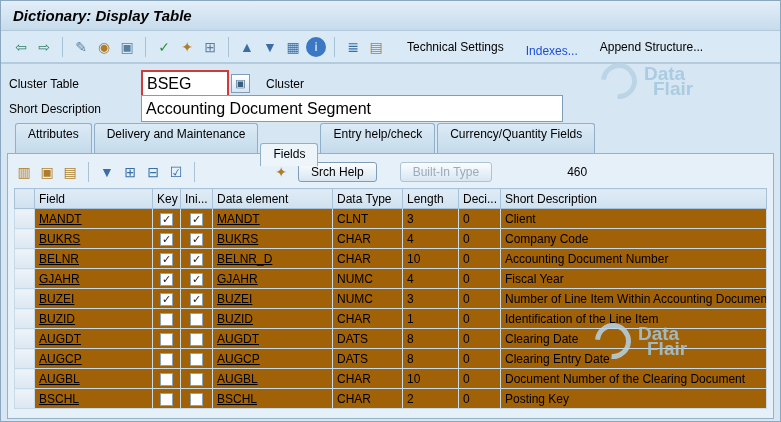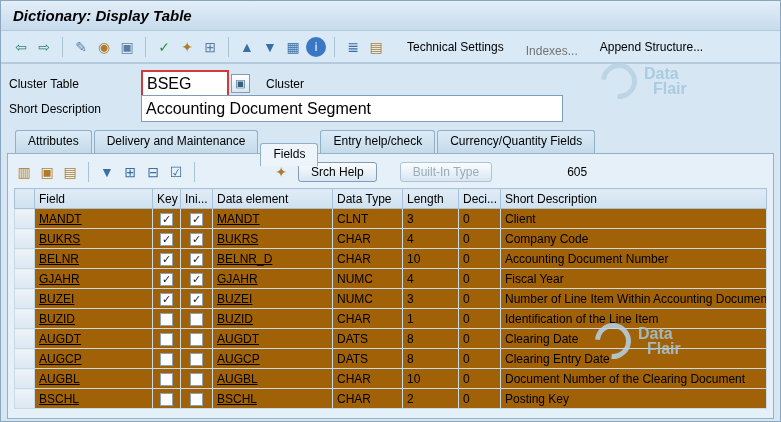--- a/index.html
+++ b/index.html
@@ -22,21 +22,21 @@
   .toolbar {
     height:33px; display:flex; align-items:center; gap:3px; padding:0 10px;
     background:#d9e9f6; border-bottom:2px solid #b4cbdd;
   }
   .tb-icon {
     width:20px; height:20px; display:inline-flex; align-items:center; justify-content:center;
     font-size:14px; cursor:pointer; border-radius:3px;
   }
   .tb-sep { width:1px; height:20px; background:#a7c1d5; margin:0 5px; }
   .tb-text-btn { margin-left:14px; padding:2px 4px; cursor:pointer; white-space:nowrap; }
-  .tb-text-btn.disabled { color:#737373; cursor:default;margin-top:8px; }
+  .tb-text-btn.disabled { color:#1d4ed8; cursor:default;margin-top:8px; }
 
   
   .form-area { padding:7px 8px 8px; }
   .form-row { display:flex; align-items:center; height:25px; }
   .form-label { width:132px; }
   .form-input {
     height:27px; border:1px solid #7f9db9; background:#fff; padding:0 4px;
     font-family:inherit; font-size:16px;
   }
   .cluster-input { width:88px; border:2px solid #d23a3a; }
@@ -44,21 +44,21 @@
     width:19px; height:19px; margin-left:2px; font-size:11px; line-height:1;
     display:inline-flex; align-items:center; justify-content:center;
     border:1px solid #7f9db9; background:linear-gradient(#ffffff,#d7e5f1); cursor:pointer; color:#35607f;
   }
   .active-label { margin-left:16px; }
   .desc-input { width:422px; }
 
   
   .tabstrip { display:flex; align-items:flex-end; padding-left:14px; height:24px; }
   .tab {
-    padding:3px 12px 5px; margin-right:2px; cursor:pointer; white-space:nowrap;
+    padding:3px 12px 12px; margin-right:2px; cursor:pointer; white-space:nowrap;
     background:linear-gradient(#dcebf6,#c4daea);
     border:1px solid #8fb0c8; border-bottom:none; border-radius:3px 3px 0 0;
     position:relative;
   }
   .tab.active { background:#edf5fb; z-index:3; padding-bottom:5px; top:13px; }
 
   
   .panel {
     position:relative; z-index:2; margin:0 6px; height:266px;
     background:#e6f0f9; border:1px solid #93b1c7; padding:4px 6px;
@@ -103,21 +103,21 @@
 
   
   .watermark {
     position:absolute; display:flex; align-items:center; gap:7px;
     opacity:0.85; pointer-events:none; z-index:6;
   }
   .wm-circle {
     width:36px; height:36px; border:5px solid #b7d3e6; border-left-color:transparent;
     border-radius:50%; transform:rotate(-40deg);
   }
-  .wm-text { font-weight:bold; font-size:16px; line-height:15px; color:#a4c7dd; }
+  .wm-text { font-weight:bold; font-size:19px; line-height:15px; color:#a4c7dd; }
   .wm-text .l2 { margin-left:9px; }
   .wm-1 { left:600px; top:62px; }
   .wm-2 { left:594px; top:322px; }
 </style>
 </head>
 <body>
 
 <div class="app" data-name="sap-window">
 
   <div class="titlebar" data-name="title-bar">
@@ -182,21 +182,21 @@
           <span class="tb-sep" data-name="toolbar-separator"></span>
           <span class="tb-icon" data-name="filter-icon" style="color: rgb(58, 110, 165);">▼</span>
           <span class="tb-icon" data-name="insert-row-icon" style="color: rgb(58, 110, 165);">⊞</span>
           <span class="tb-icon" data-name="delete-row-icon" style="color: rgb(58, 110, 165);">⊟</span>
           <span class="tb-icon" data-name="select-all-icon" style="color: rgb(58, 110, 165);">☑</span>
           <span class="tb-sep" data-name="toolbar-separator"></span>
           <span class="tb-icon" data-name="srch-help-wand-icon" style="color: rgb(176, 124, 42);">✦</span>
         </span>
       <span class="tt-btn" data-name="srch-help-button">Srch Help</span>
       <span class="tt-btn disabled" data-name="built-in-type-button">Built-In Type</span>
-      <span class="tt-count" data-name="field-count">605</span>
+      <span class="tt-count" data-name="field-count">460</span>
     </div>
 
     <table class="fields-table" data-name="fields-table">
       <colgroup>
         <col class="c-sel">
           <col class="c-field">
           <col class="c-key">
           <col class="c-ini">
         <col class="c-de">
           <col class="c-dt">

